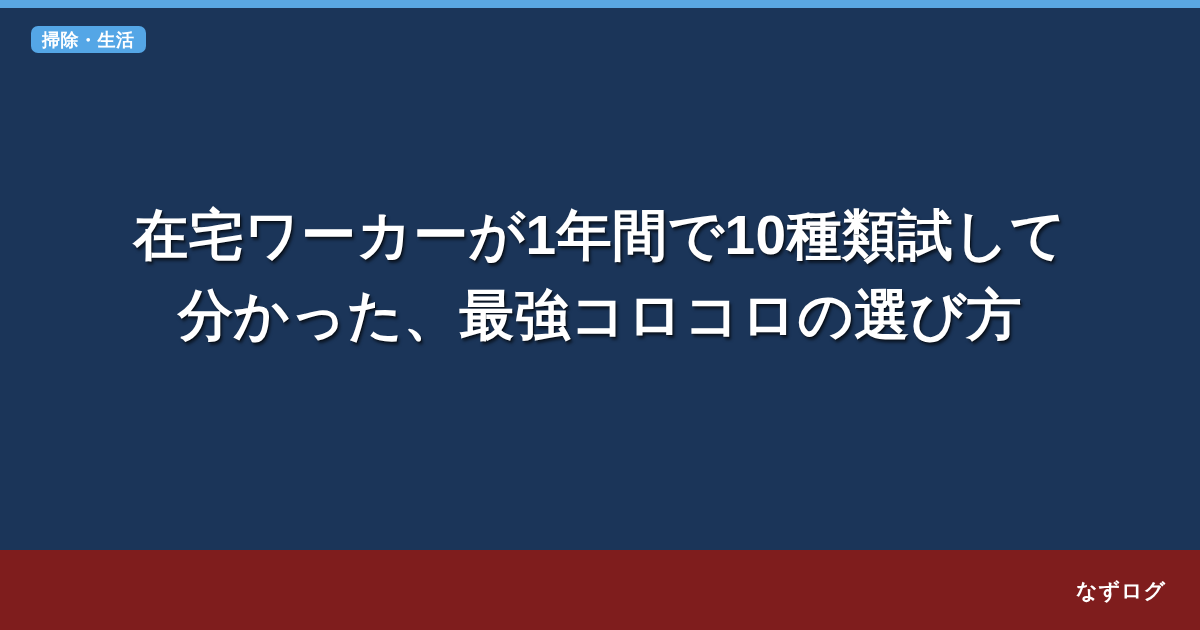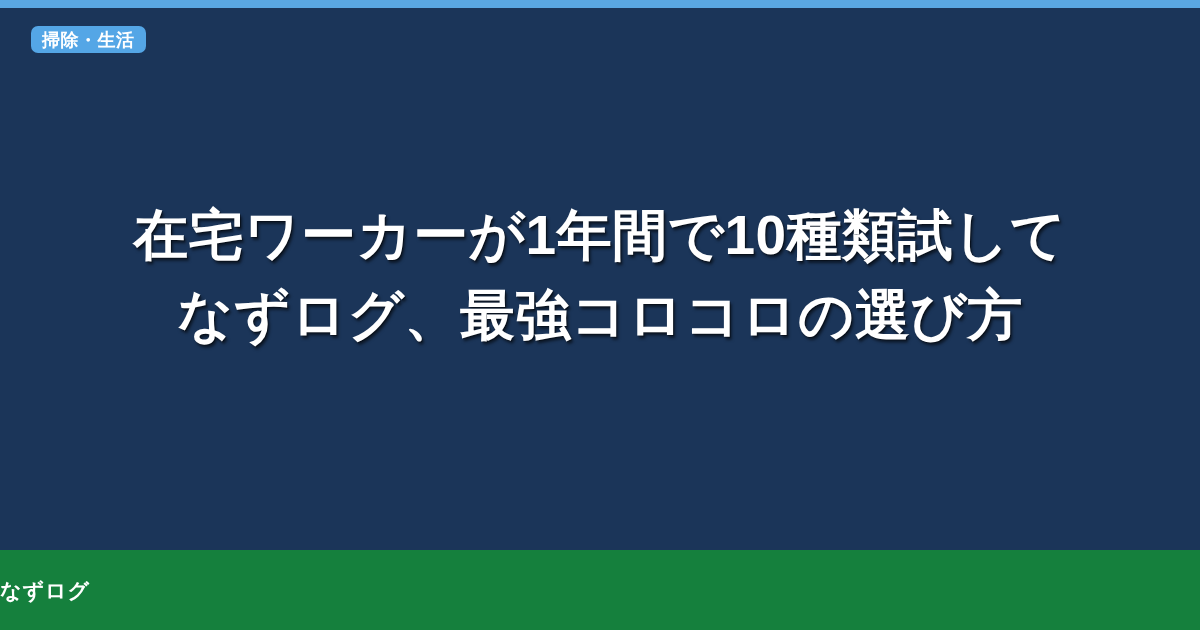--- a/index.html
+++ b/index.html
@@ -78,24 +78,24 @@
       1px 1px 0 rgba(0, 0, 0, 0.35);
   }
 
   
   .footer {
     position: absolute;
     left: 0;
     bottom: 0;
     width: 1200px;
     height: 80px;
-    background: #15803d;
+    background: #7f1d1d;
     display: flex;
     align-items: center;
-    justify-content: flex-start;
+    justify-content: flex-end;
     padding-right: 34px;
     box-sizing: border-box;
   }
 
   .site-name {
     color: #ffffff;
     font-size: 21px;
     font-weight: bold;
     letter-spacing: 1px;
     line-height: 1;
@@ -108,20 +108,20 @@
 <div class="card">
 
   <div class="top-strip"></div>
 
   <div class="badge">
     <span>掃除・生活</span>
   </div>
 
   <div class="title-wrap">
     <div class="title-line">在宅ワーカーが1年間で10種類試して</div>
-    <div class="title-line">なずログ、最強コロコロの選び方</div>
+    <div class="title-line">分かった、最強コロコロの選び方</div>
   </div>
 
   <div class="footer">
     <span class="site-name">なずログ</span>
   </div>
 
 </div>
 
 </body></html>

